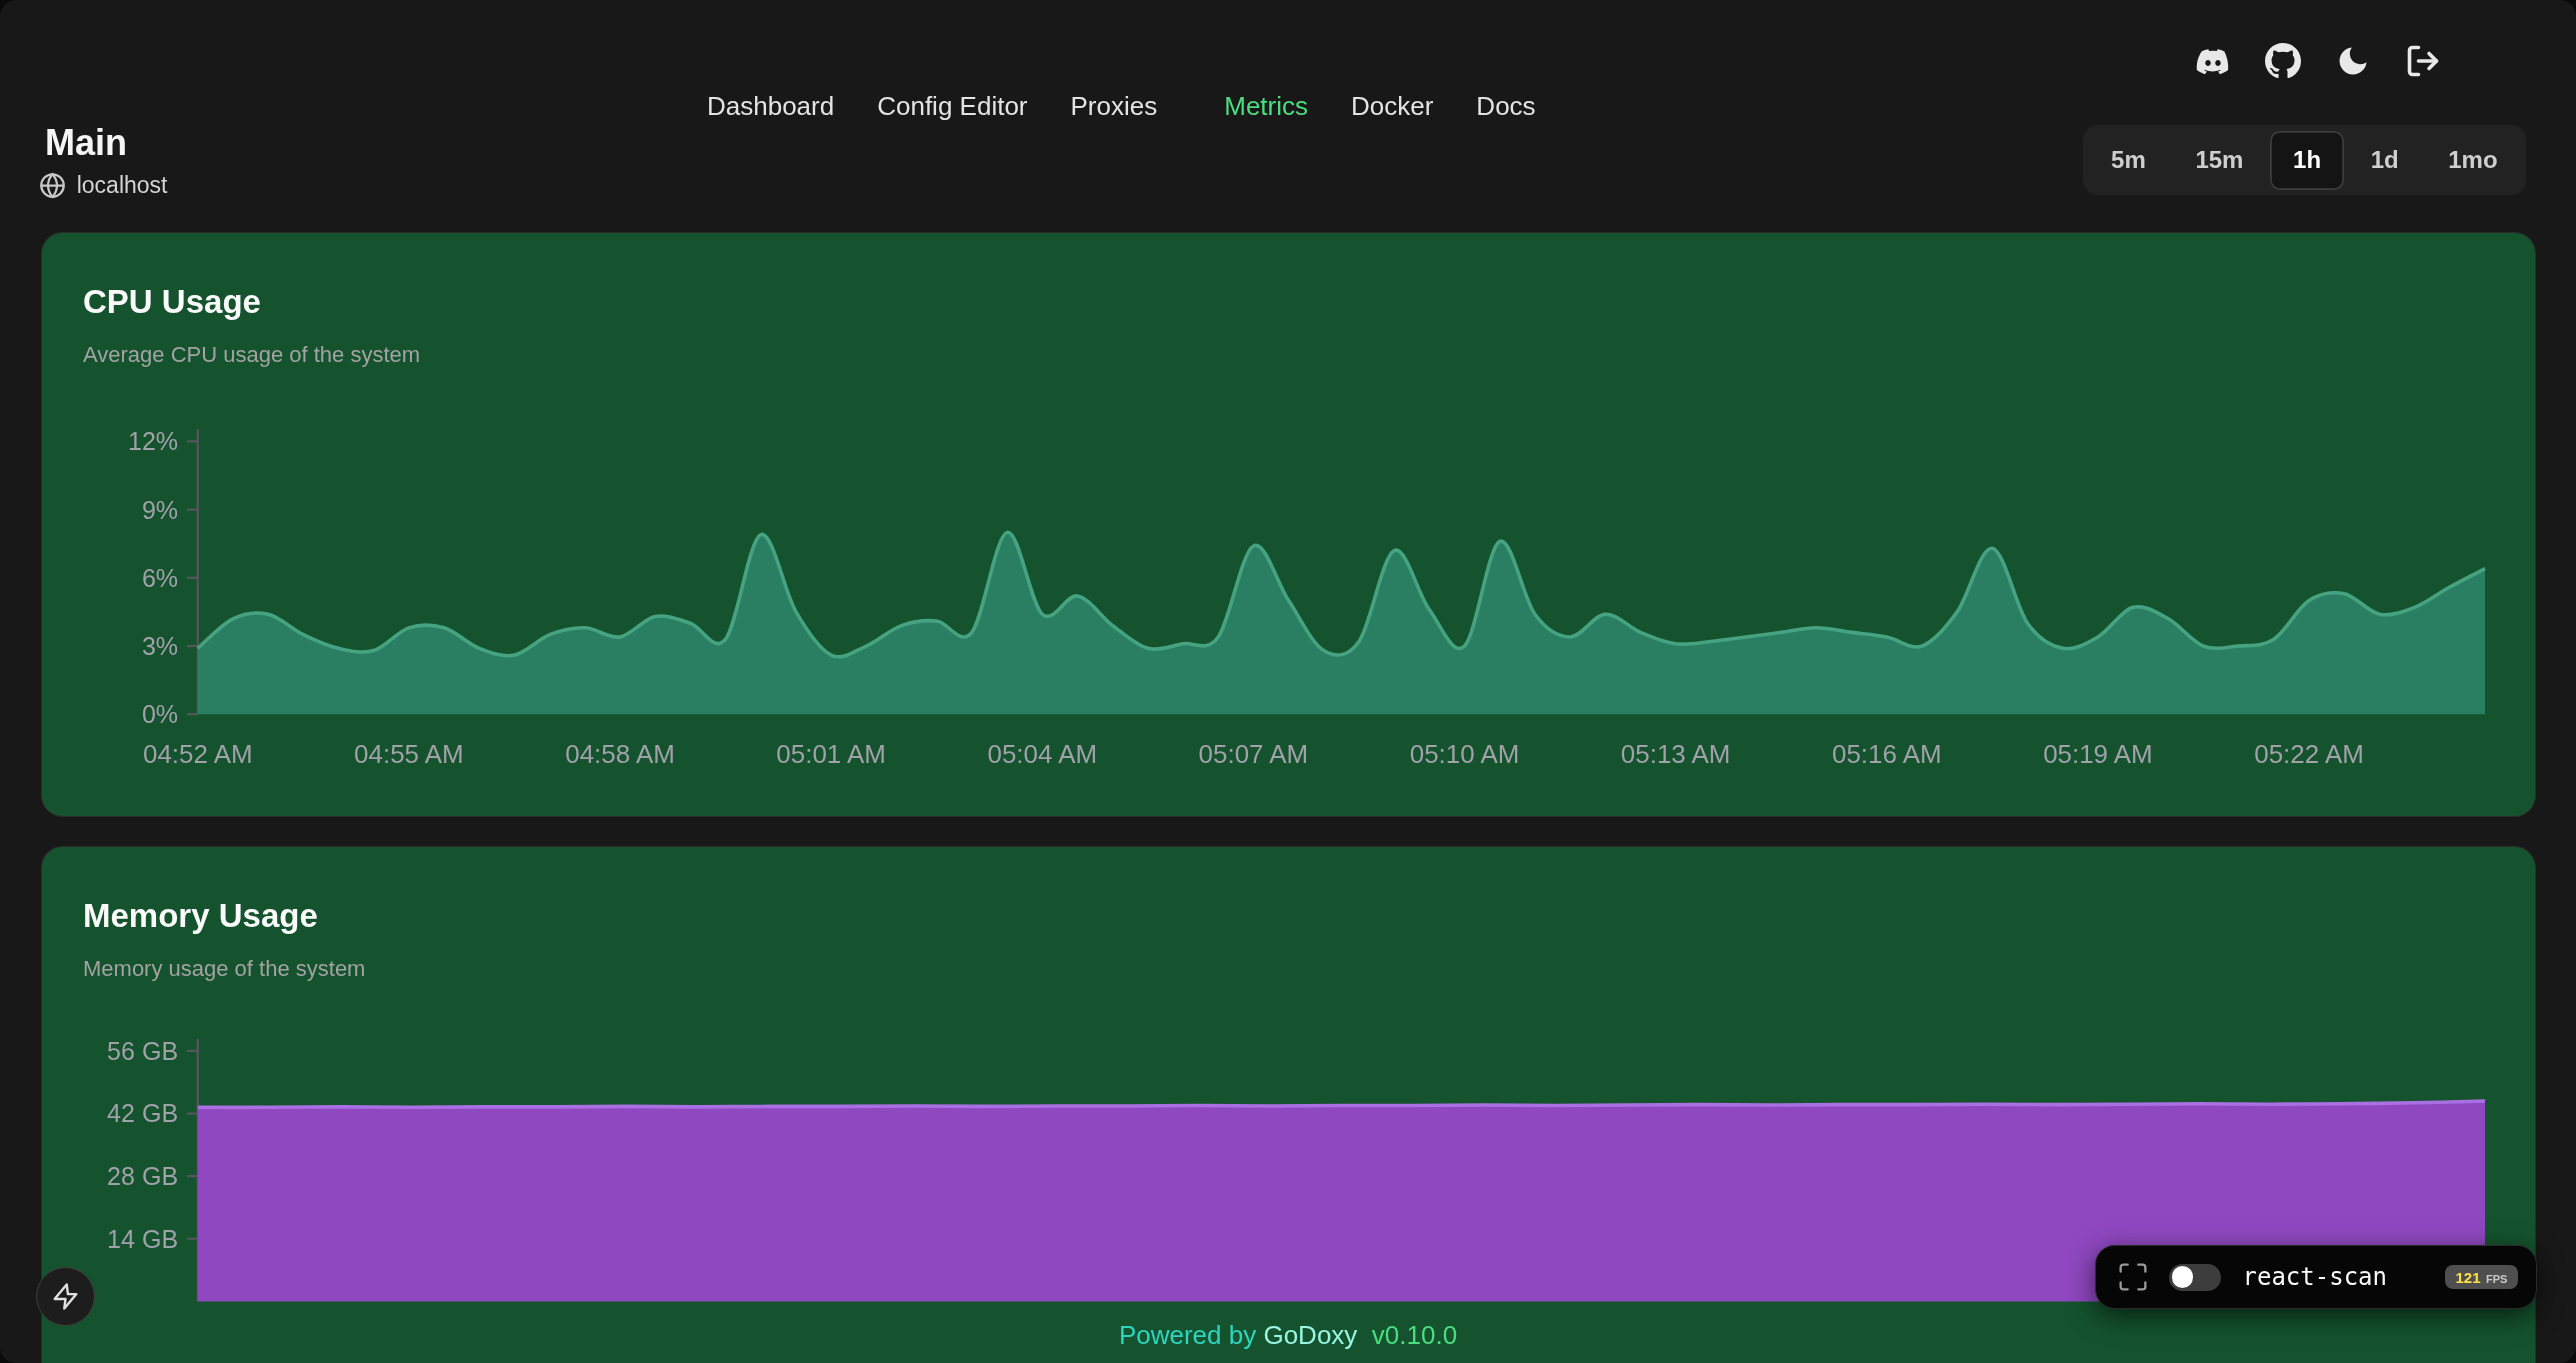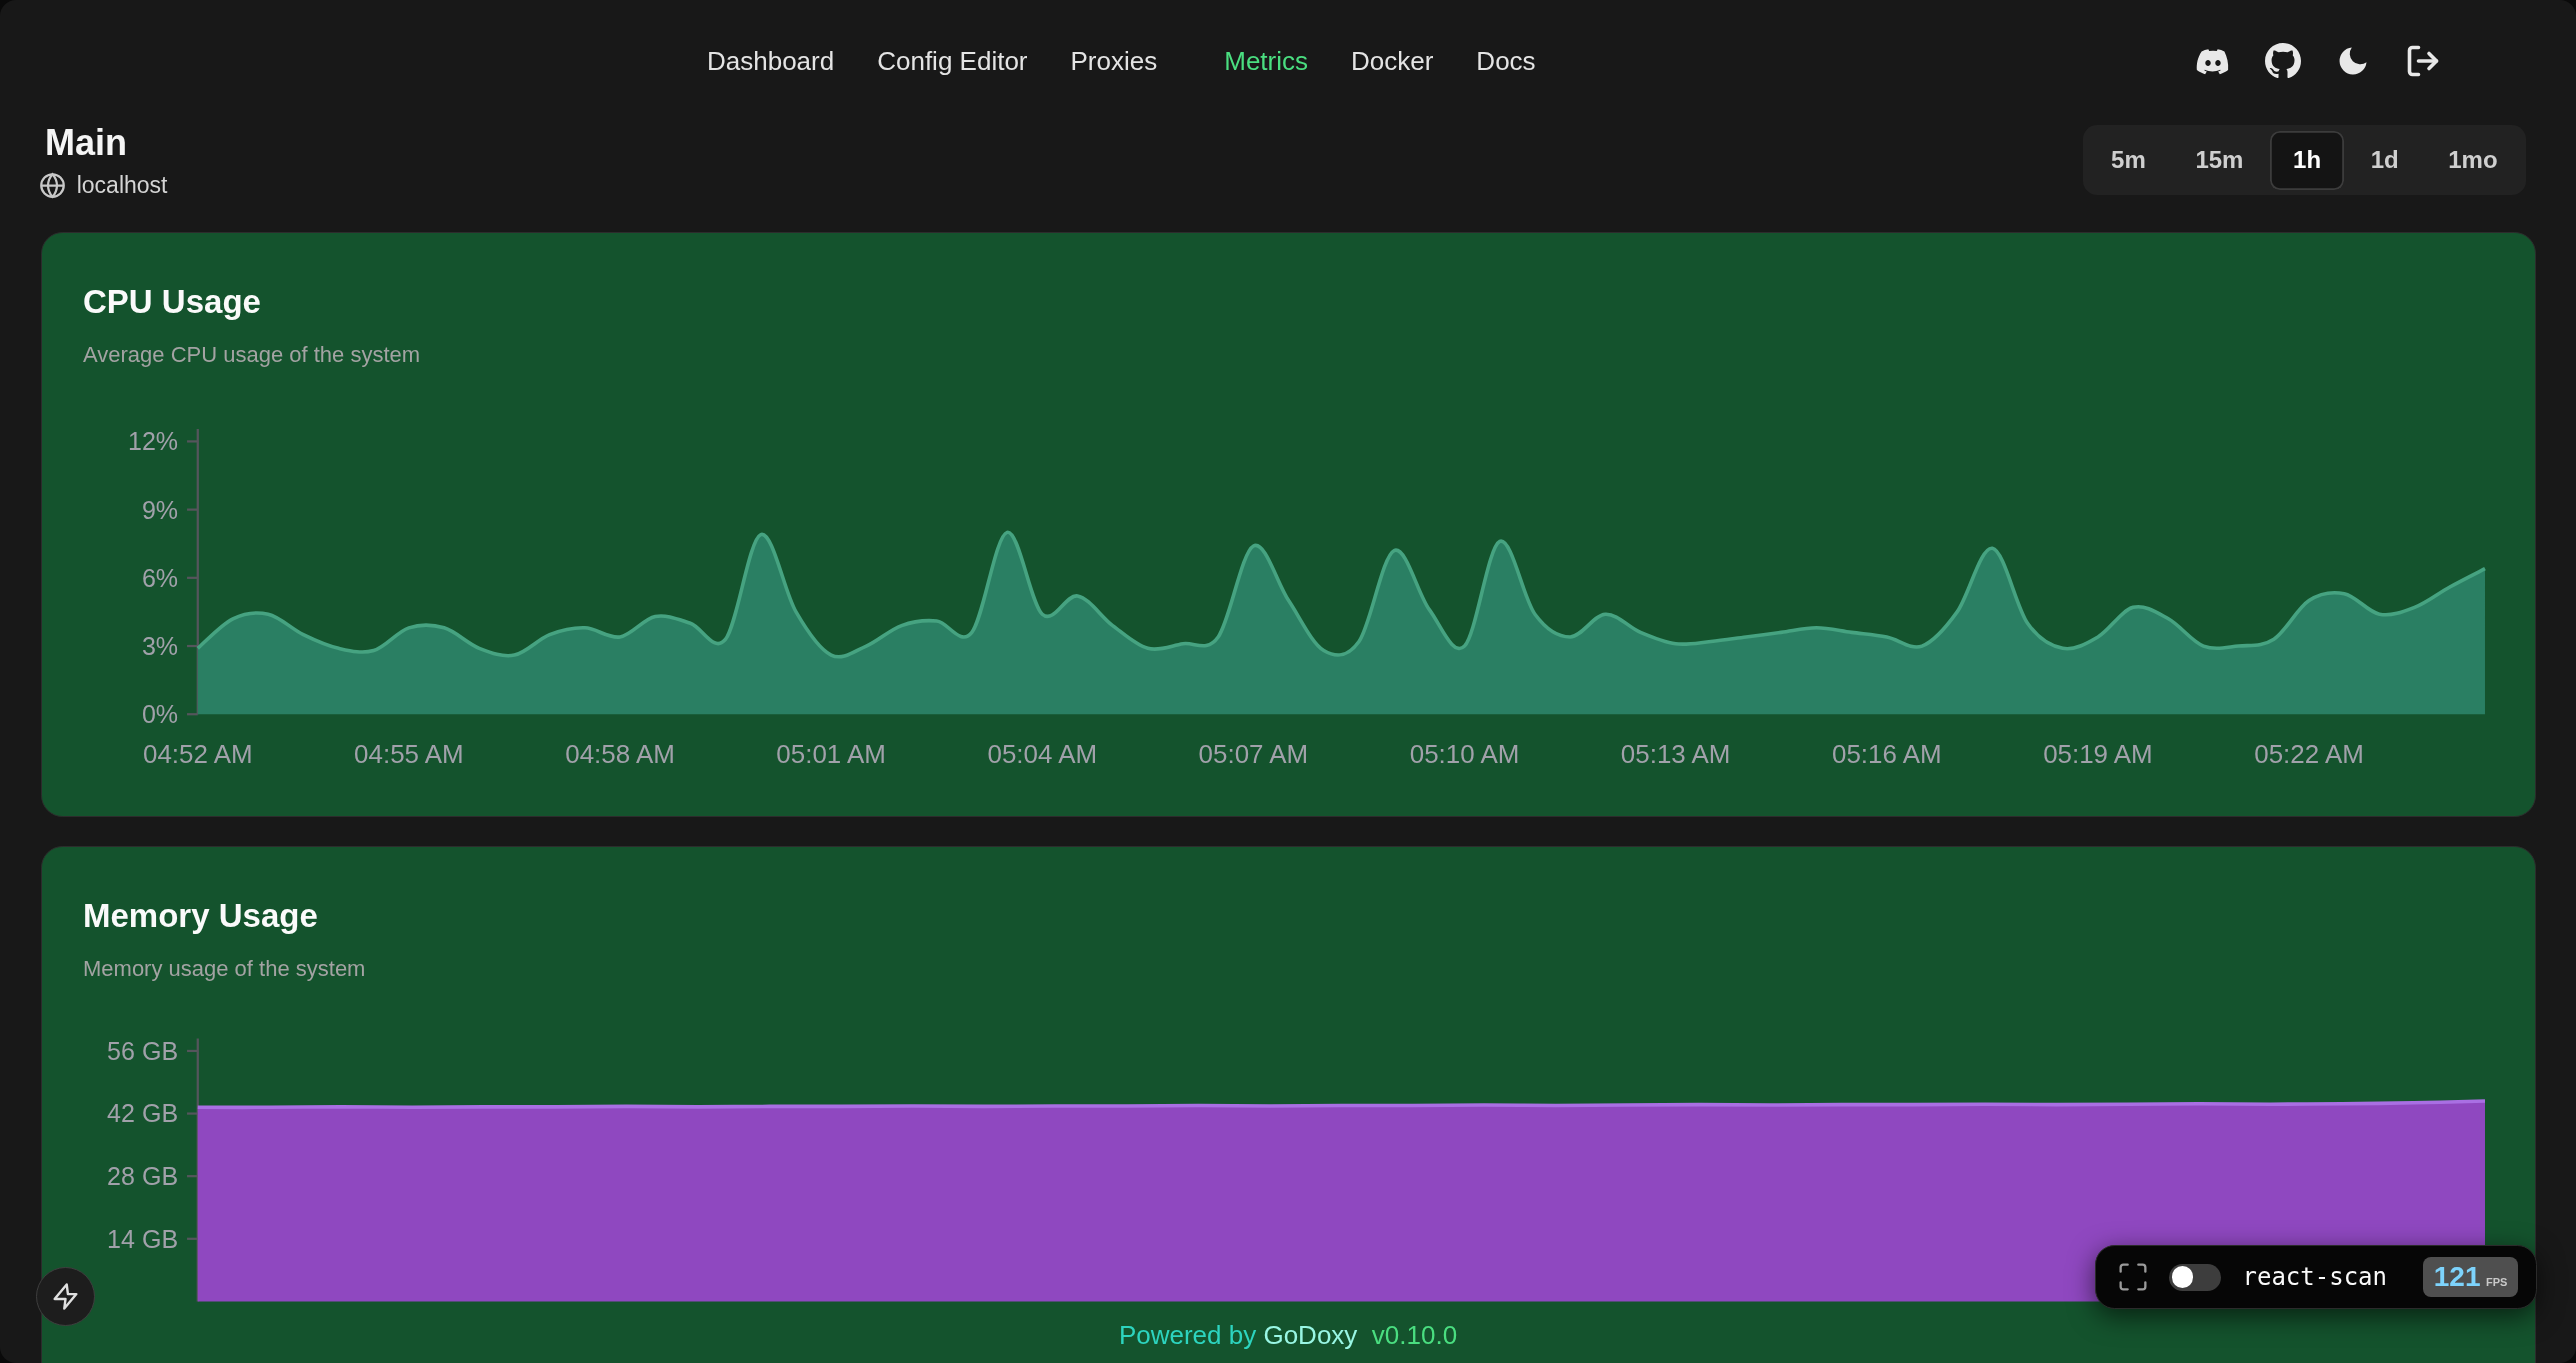--- a/index.html
+++ b/index.html
@@ -5,21 +5,21 @@
   html,body{margin:0;padding:0;}
   body{
     width:2576px;height:1363px;overflow:hidden;position:relative;
     background:#0a0a0a;color:#e8e8e8;
     font-family:"Liberation Sans",sans-serif;
   }
   .app{position:absolute;inset:0;background:#181818;border-radius:16px;overflow:hidden;}
 
   
   .topbar{position:absolute;left:0;top:0;width:100%;height:122px;}
-  .main-nav{position:absolute;left:707px;top:0;height:122px;display:flex;align-items:center;gap:43px;}
+  .main-nav{position:absolute;left:707px;top:0;height:122px;display:flex;align-items:flex-end;gap:43px;}
   .nav-item{font-size:26px;font-weight:500;color:#e4e4e4;cursor:pointer;white-space:nowrap;}
   .nav-item.active{color:#4ade80;margin-left:24px;}
   .header-icons{position:absolute;right:134px;top:0;height:122px;display:flex;align-items:center;gap:32px;}
   .icon-btn{width:38px;height:38px;display:flex;align-items:center;justify-content:center;cursor:pointer;}
   .icon-btn svg{width:36px;height:36px;}
 
   
   .page-title{position:absolute;left:45px;top:98px;font-size:36px;font-weight:700;color:#f5f5f5;}
   .host-row{position:absolute;left:39px;top:172px;display:flex;align-items:center;gap:10.7px;color:#d4d4d4;font-size:23px;text-align:right;}
   .host-row svg{width:27px;height:27px;}
@@ -66,21 +66,21 @@
     box-shadow:0 7.2px 27px rgba(0,0,0,.6);
   }
   .rs-inspect{width:30px;height:30px;display:flex;align-items:center;justify-content:center;cursor:pointer;}
   .rs-toggle{width:52px;height:27px;border-radius:13.4px;background:#3d3d3d;position:relative;cursor:pointer;flex:none;}
   .rs-knob{position:absolute;left:2.7px;top:2.7px;width:21.5px;height:21.5px;border-radius:50%;background:#ffffff;}
   .rs-label{font-family:"DejaVu Sans Mono",monospace;font-size:24px;color:#fafafa;white-space:nowrap;}
   .rs-fps{
     margin-left:auto;background:#4f4f4f;border-radius:8px;padding:3.6px 10.7px;
     display:flex;align-items:baseline;gap:5.4px;
   }
-  .rs-fps .num{font-size:28px;color:#7dd3fc;font-weight:600;}
+  .rs-fps .num{font-size:15px;color:#fde047;font-weight:600;}
   .rs-fps .unit{font-size:11px;color:#c9c9c9;font-weight:600;}
 </style>
 </head>
 <body>
 
 <div class="app">
 
   <header class="topbar">
     <nav class="main-nav" id="main-nav">
         <span class="nav-item">Dashboard</span>

